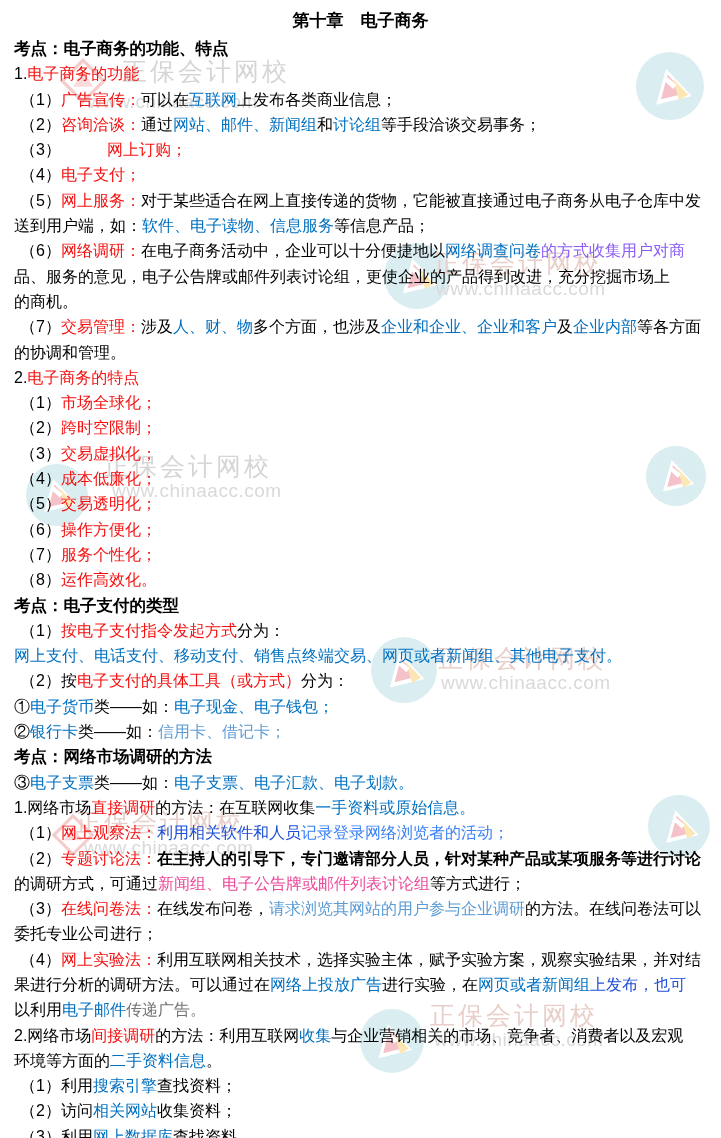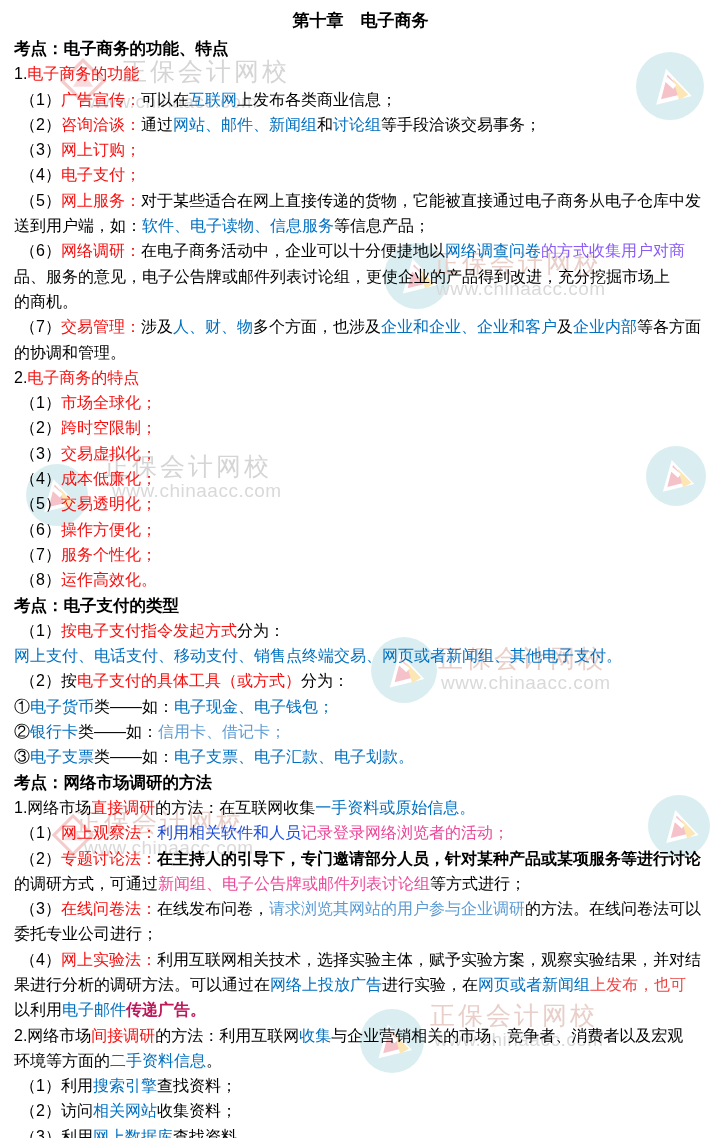--- a/index.html
+++ b/index.html
@@ -153,21 +153,21 @@
     <div class="wm-url u-w6">www.chinaacc.com</div>
   </div>
 
   <div class="text-layer">
     <h1 class="title">第十章　电子商务</h1>
     <div id="lines">
         <div class="line indent-flush bold"><span style="color: rgb(0, 0, 0);">考点：电子商务的功能、特点</span></div>
         <div class="line indent-flush"><span style="color: rgb(0, 0, 0);">1.</span><span style="color: rgb(245, 16, 16);">电子商务的功能</span></div>
         <div class="line indent-paren"><span style="color: rgb(0, 0, 0);">（1）</span><span style="color: rgb(245, 16, 16);">广告宣传：</span><span style="color: rgb(0, 0, 0);">可以在</span><span style="color: rgb(0, 112, 192);">互联网</span><span style="color: rgb(0, 0, 0);">上发布各类商业信息；</span></div>
         <div class="line indent-paren"><span style="color: rgb(0, 0, 0);">（2）</span><span style="color: rgb(245, 16, 16);">咨询洽谈：</span><span style="color: rgb(0, 0, 0);">通过</span><span style="color: rgb(0, 112, 192);">网站、邮件、新闻组</span><span style="color: rgb(0, 0, 0);">和</span><span style="color: rgb(0, 112, 192);">讨论组</span><span style="color: rgb(0, 0, 0);">等手段洽谈交易事务；</span></div>
-        <div class="line indent-paren"><span style="color: rgb(0, 0, 0);">（3）</span><span style="color: rgb(245, 16, 16);">网上订购；</span></div>
+        <div class="line indent-paren"><span style="color: rgb(0, 0, 0);">（3）</span><span style="color: rgb(245, 16, 16); margin-left: 46px;">网上订购；</span></div>
         <div class="line indent-paren"><span style="color: rgb(0, 0, 0);">（4）</span><span style="color: rgb(245, 16, 16);">电子支付；</span></div>
         <div class="line indent-paren"><span style="color: rgb(0, 0, 0);">（5）</span><span style="color: rgb(245, 16, 16); margin-top: 20px;">网上服务：</span><span style="color: rgb(0, 0, 0);">对于某些适合在网上直接传递的货物，它能被直接通过电子商务从电子仓库中发</span></div>
         <div class="line indent-flush"><span style="color: rgb(0, 0, 0);">送到用户端，如：</span><span style="color: rgb(0, 112, 192);">软件、电子读物、信息服务</span><span style="color: rgb(0, 0, 0);">等信息产品；</span></div>
         <div class="line indent-paren"><span style="color: rgb(0, 0, 0);">（6）</span><span style="color: rgb(245, 16, 16);">网络调研：</span><span style="color: rgb(0, 0, 0);">在电子商务活动中，企业可以十分便捷地以</span><span style="color: rgb(0, 112, 192);">网络调查问卷</span><span style="color: #8b5cf6; text-align: center;">的方式收集用户对商</span></div>
         <div class="line indent-flush"><span style="color: rgb(0, 0, 0);">品、服务的意见，电子公告牌或邮件列表讨论组，更使企业的产品得到改进，充分挖掘市场上</span></div>
         <div class="line indent-flush"><span style="color: rgb(0, 0, 0);">的商机。</span></div>
         <div class="line indent-paren"><span style="color: rgb(0, 0, 0);">（7）</span><span style="color: rgb(245, 16, 16);">交易管理：</span><span style="color: rgb(0, 0, 0);">涉及</span><span style="color: rgb(0, 112, 192);">人、财、物</span><span style="color: rgb(0, 0, 0);">多个方面，也涉及</span><span style="color: rgb(0, 112, 192);">企业和企业、企业和客户</span><span style="color: rgb(0, 0, 0);">及</span><span style="color: rgb(0, 112, 192);">企业内部</span><span style="color: rgb(0, 0, 0);">等各方面</span></div>
         <div class="line indent-flush"><span style="color: rgb(0, 0, 0);">的协调和管理。</span></div>
         <div class="line indent-flush"><span style="color: rgb(0, 0, 0);">2.</span><span style="color: rgb(245, 16, 16);">电子商务的特点</span></div>
         <div class="line indent-paren"><span style="color: rgb(0, 0, 0);">（1）</span><span style="color: rgb(245, 16, 16);">市场全球化；</span></div>
@@ -177,31 +177,31 @@
         <div class="line indent-paren"><span style="color: rgb(0, 0, 0);">（5）</span><span style="color: rgb(245, 16, 16);">交易透明化；</span></div>
         <div class="line indent-paren"><span style="color: rgb(0, 0, 0);">（6）</span><span style="color: rgb(245, 16, 16);">操作方便化；</span></div>
         <div class="line indent-paren"><span style="color: rgb(0, 0, 0);">（7）</span><span style="color: rgb(245, 16, 16);">服务个性化；</span></div>
         <div class="line indent-paren"><span style="color: rgb(0, 0, 0);">（8）</span><span style="color: rgb(245, 16, 16);">运作高效化。</span></div>
         <div class="line indent-flush bold"><span style="color: rgb(0, 0, 0);">考点：电子支付的类型</span></div>
         <div class="line indent-paren"><span style="color: rgb(0, 0, 0);">（1）</span><span style="color: rgb(245, 16, 16);">按电子支付指令发起方式</span><span style="color: rgb(0, 0, 0);">分为：</span></div>
         <div class="line indent-flush"><span style="color: rgb(0, 112, 192);">网上支付、电话支付、移动支付、销售点终端交易、网页或者新闻组、其他电子支付。</span></div>
         <div class="line indent-paren"><span style="color: rgb(0, 0, 0);">（2）按</span><span style="color: rgb(245, 16, 16);">电子支付的具体工具（或方式）</span><span style="color: rgb(0, 0, 0);">分为：</span></div>
         <div class="line indent-flush"><span style="color: rgb(0, 0, 0);">①</span><span style="color: rgb(0, 112, 192);">电子货币</span><span style="color: rgb(0, 0, 0);">类——如：</span><span style="color: rgb(0, 112, 192);">电子现金、电子钱包；</span></div>
         <div class="line indent-flush"><span style="color: rgb(0, 0, 0);">②</span><span style="color: rgb(0, 112, 192);">银行卡</span><span style="color: rgb(0, 0, 0);">类——如：</span><span style="color: rgb(91, 155, 213);">信用卡、借记卡；</span></div>
+        <div class="line indent-flush bold"><span style="color: rgb(0, 0, 0);">考点：网络市场调研的方法</span></div>
         <div class="line indent-flush"><span style="color: rgb(0, 0, 0);">③</span><span style="color: rgb(0, 112, 192);">电子支票</span><span style="color: rgb(0, 0, 0);">类——如：</span><span style="color: rgb(0, 112, 192);">电子支票、电子汇款、电子划款。</span></div>
-        <div class="line indent-flush bold"><span style="color: rgb(0, 0, 0);">考点：网络市场调研的方法</span></div>
         <div class="line indent-flush"><span style="color: rgb(0, 0, 0);">1.网络市场</span><span style="color: rgb(245, 16, 16);">直接调研</span><span style="color: rgb(0, 0, 0);">的方法：在互联网收集</span><span style="color: rgb(0, 112, 192);">一手资料或原始信息。</span></div>
-        <div class="line indent-paren"><span style="color: rgb(0, 0, 0);">（1）</span><span style="color: rgb(245, 16, 16);">网上观察法：</span><span style="color: #1d4ed8;">利用相关软件和人员</span><span style="color: #ec4899;">记录登录网络浏览者的活动；</span></div>
+        <div class="line indent-paren"><span style="color: rgb(0, 0, 0);">（1）</span><span style="color: rgb(245, 16, 16);">网上观察法：</span><span style="color: #1d4ed8;">利用相关软件和人员</span><span style="color: #3b82f6;">记录登录网络浏览者的活动；</span></div>
         <div class="line indent-paren"><span style="color: rgb(0, 0, 0);">（2）</span><span style="color: rgb(245, 16, 16);">专题讨论法：</span><span style="color: rgb(0, 0, 0); font-weight: bold;">在主持人的引导下，专门邀请部分人员，针对某种产品或某项服务等进行讨论</span></div>
         <div class="line indent-flush"><span style="color: rgb(0, 0, 0);">的调研方式，可通过</span><span style="color: #ec4899;">新闻组、电子公告牌或邮件列表讨论组</span><span style="color: rgb(0, 0, 0);">等方式进行；</span></div>
         <div class="line indent-paren"><span style="color: rgb(0, 0, 0);">（3）</span><span style="color: rgb(245, 16, 16);">在线问卷法：</span><span style="color: rgb(0, 0, 0);">在线发布问卷，</span><span style="color: rgb(91, 155, 213);">请求浏览其网站的用户参与企业调研</span><span style="color: rgb(0, 0, 0);">的方法。在线问卷法可以</span></div>
         <div class="line indent-flush"><span style="color: rgb(0, 0, 0);">委托专业公司进行；</span></div>
         <div class="line indent-paren"><span style="color: rgb(0, 0, 0);">（4）</span><span style="color: rgb(245, 16, 16);">网上实验法：</span><span style="color: rgb(0, 0, 0);">利用互联网相关技术，选择实验主体，赋予实验方案，观察实验结果，并对结</span></div>
-        <div class="line indent-flush"><span style="color: rgb(0, 0, 0);">果进行分析的调研方法。可以通过在</span><span style="color: rgb(0, 112, 192);">网络上投放广告</span><span style="color: rgb(0, 0, 0);">进行实验，在</span><span style="color: rgb(0, 112, 192);">网页或者新闻组</span><span style="color: #ef4444;">上发布，也可</span></div>
-        <div class="line indent-flush"><span style="color: rgb(0, 0, 0);">以利用</span><span style="color: rgb(0, 112, 192);">电子邮件</span><span style="color: #be185d; font-weight: bold;">传递广告。</span></div>
+        <div class="line indent-flush"><span style="color: rgb(0, 0, 0);">果进行分析的调研方法。可以通过在</span><span style="color: rgb(0, 112, 192);">网络上投放广告</span><span style="color: rgb(0, 0, 0);">进行实验，在</span><span style="color: rgb(0, 112, 192);">网页或者新闻组</span><span style="color: #1d4ed8;">上发布，也可</span></div>
+        <div class="line indent-flush"><span style="color: rgb(0, 0, 0);">以利用</span><span style="color: rgb(0, 112, 192);">电子邮件</span><span style="color: #737373;">传递广告。</span></div>
         <div class="line indent-flush"><span style="color: rgb(0, 0, 0);">2.网络市场</span><span style="color: rgb(245, 16, 16);">间接调研</span><span style="color: rgb(0, 0, 0);">的方法：利用互联网</span><span style="color: rgb(0, 112, 192);">收集</span><span style="color: rgb(0, 0, 0);">与企业营销相关的市场、竞争者、消费者以及宏观</span></div>
         <div class="line indent-flush"><span style="color: rgb(0, 0, 0);">环境等方面的</span><span style="color: rgb(0, 112, 192);">二手资料信息</span><span style="color: rgb(0, 0, 0);">。</span></div>
         <div class="line indent-paren"><span style="color: rgb(0, 0, 0);">（1）利用</span><span style="color: rgb(0, 112, 192);">搜索引擎</span><span style="color: rgb(0, 0, 0);">查找资料；</span></div>
         <div class="line indent-paren"><span style="color: rgb(0, 0, 0);">（2）访问</span><span style="color: rgb(0, 112, 192);">相关网站</span><span style="color: rgb(0, 0, 0);">收集资料；</span></div>
         <div class="line indent-paren"><span style="color: rgb(0, 0, 0);">（3）利用</span><span style="color: rgb(0, 112, 192);">网上数据库</span><span style="color: rgb(0, 0, 0);">查找资料。</span></div>
       </div>
   </div>
 
 </div>
 

